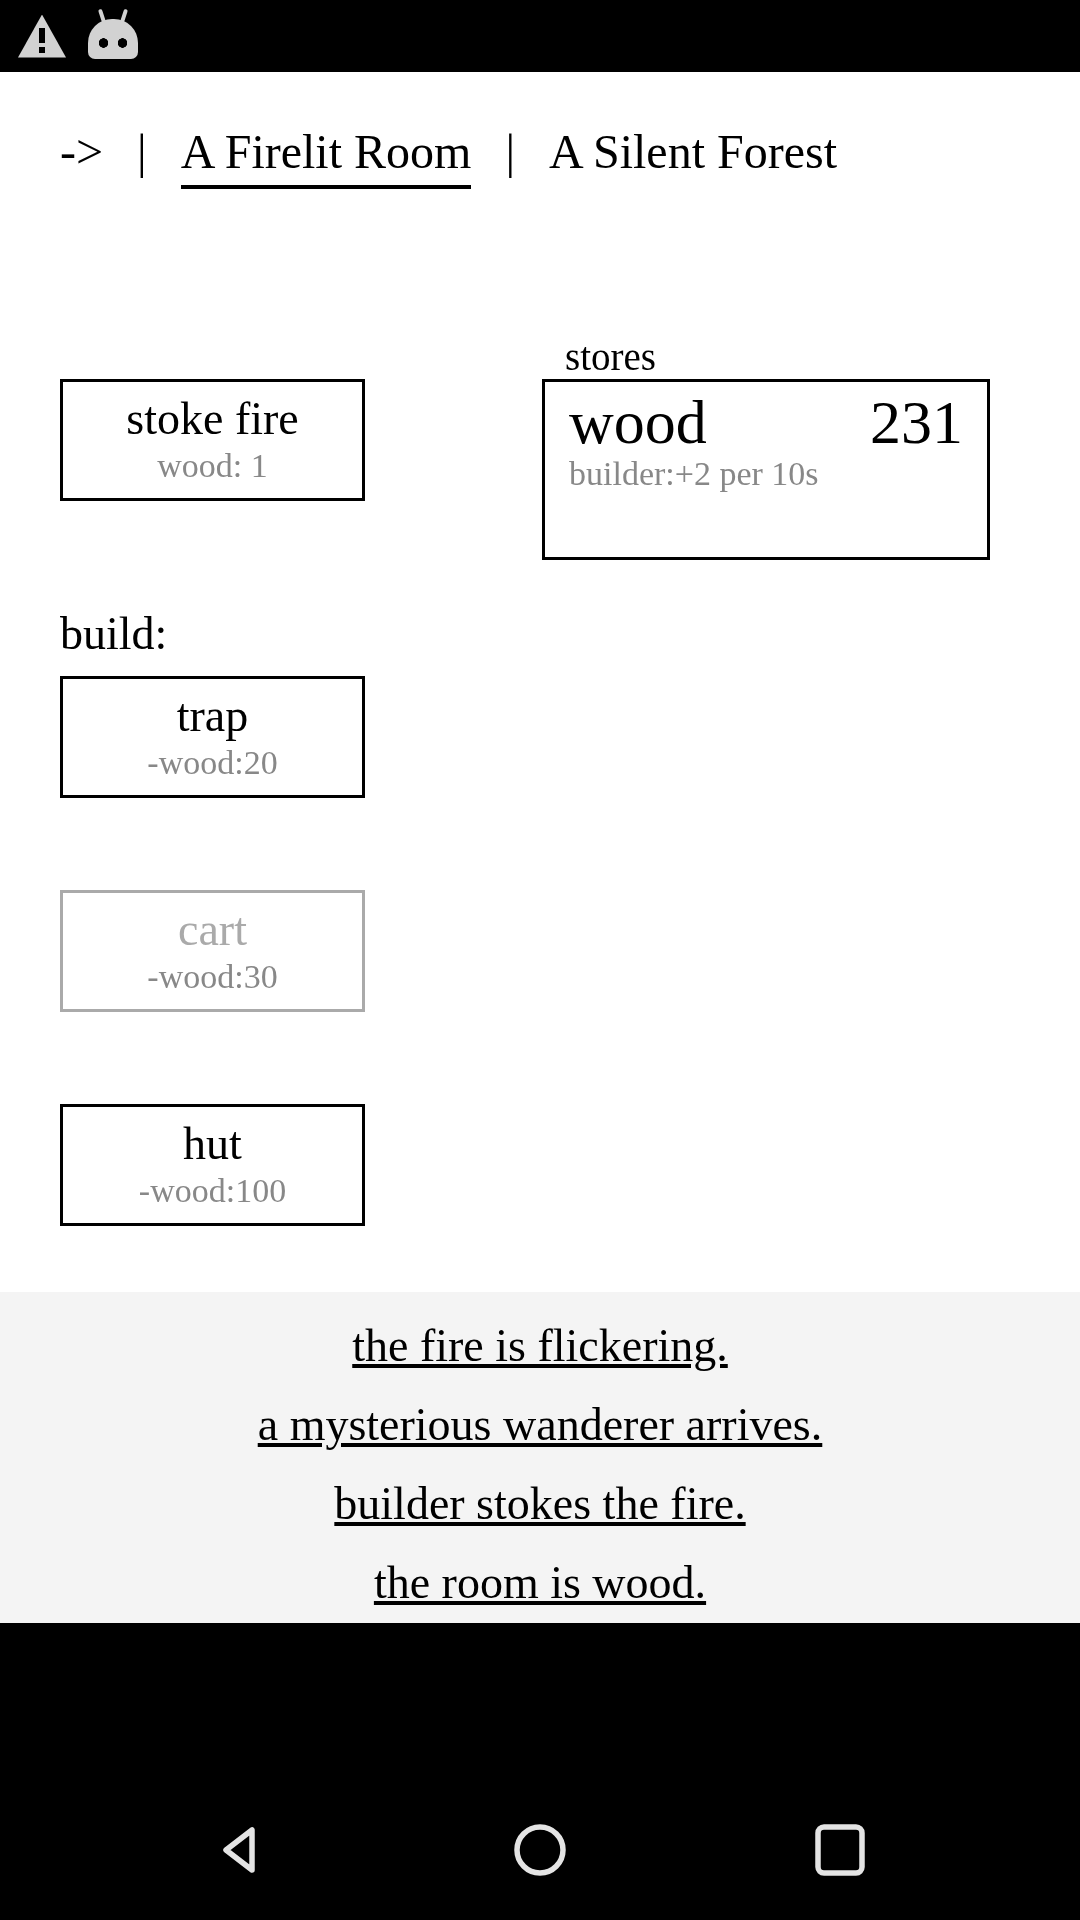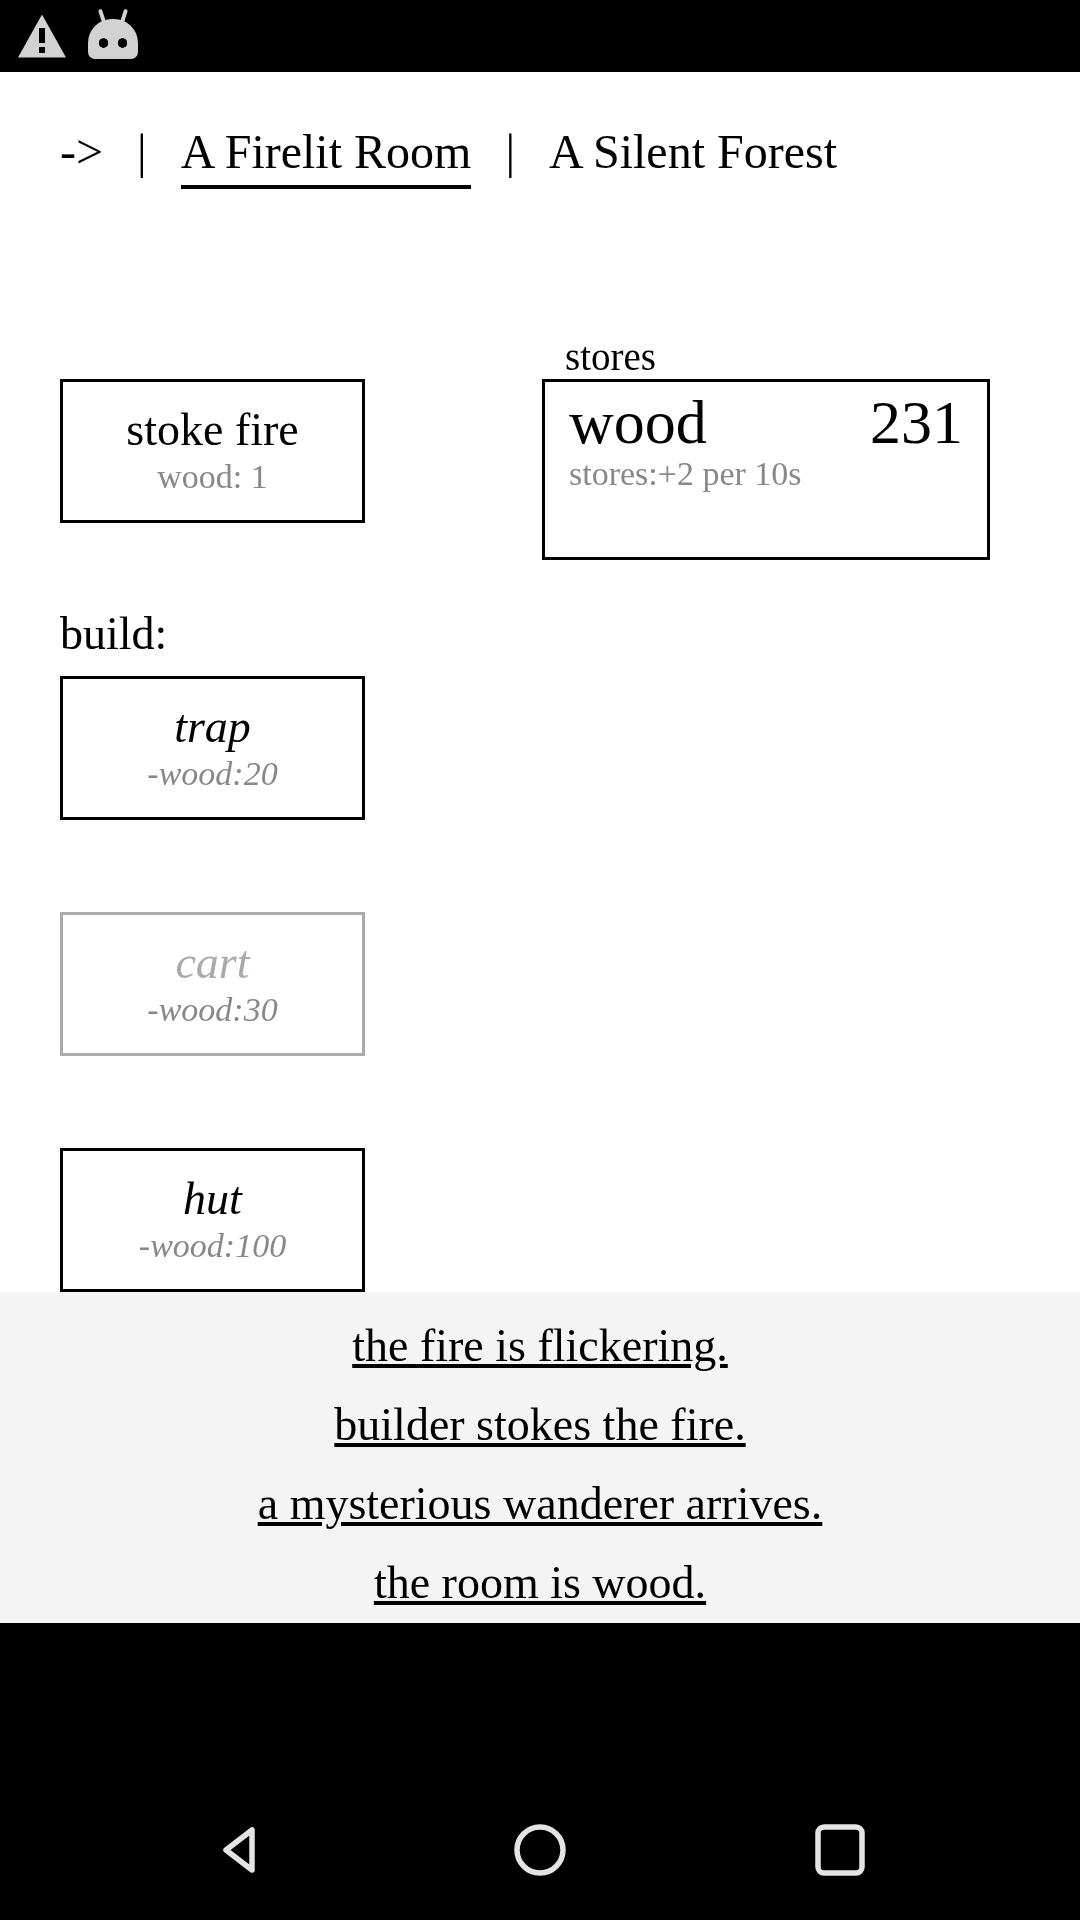--- a/index.html
+++ b/index.html
@@ -30,36 +30,36 @@
 
   
   .content{height:1220px;box-sizing:border-box;background:#fff;padding:0 90px 0 60px;flex:0 0 auto;}
   .header-nav{padding-top:50px;display:flex;align-items:baseline;gap:34px;font-size:48px;color:#000;line-height:60px;}
   .header-sep{font-size:48px;}
   .tab{white-space:nowrap;}
   .tab.active{border-bottom:4px solid #000;padding-bottom:3px;}
 
   .top-row{margin-top:190px;display:flex;justify-content:space-between;align-items:flex-start;}
 
-  .btn{width:305px;height:144px;box-sizing:border-box;border:3px solid #000;background:#fff;
+  .btn{width:305px;height:122px;box-sizing:border-box;border:3px solid #000;background:#fff;
        display:flex;flex-direction:column;justify-content:center;align-items:center;cursor:pointer;text-align:center;}
   .btn .btn-title{font-size:46px;line-height:52px;color:#000;}
   .btn .btn-cost{font-size:34px;line-height:42px;color:#888;}
   .btn.disabled{border-color:#aaa;}
   .btn.disabled .btn-title{color:#aaa;}
 
   .stores{position:relative;width:448px;height:181px;box-sizing:border-box;border:3px solid #000;padding:10px 24px;}
   .stores-legend{position:absolute;top:-52px;left:16px;height:52px;display:flex;align-items:flex-end;
                  font-size:39px;line-height:50px;color:#000;padding:0 4px;}
   .stores-row{display:flex;justify-content:space-between;font-size:62px;line-height:56px;color:#000;margin-top:2px;}
   .stores-note{font-size:34px;line-height:44px;color:#888;margin-top:2px;}
 
   .build-label{margin-top:46px;font-size:46px;line-height:56px;color:#000;}
   .build-list{margin-top:14px;}
-  .build-list .btn{margin-bottom:92px;font-style:italic;}
+  .build-list .btn{margin-bottom:92px;}
 
   
   .messages{height:331px;box-sizing:border-box;background:#f4f4f4;text-align:center;padding-top:14px;flex:0 0 auto;}
   .message-line{font-size:46px;line-height:79px;color:#000;text-decoration:underline;}
 
   
   .footer{height:297px;background:#000;position:relative;flex:0 0 auto;}
   .nav-icons{position:absolute;left:0;right:0;bottom:43px;display:flex;justify-content:center;align-items:center;gap:246px;}
   .nav-btn{width:54px;height:54px;display:flex;align-items:center;justify-content:center;cursor:pointer;}
 </style>
@@ -90,21 +90,21 @@
         <div class="btn-title">stoke fire</div>
         <div class="btn-cost">wood: 1</div>
       </div>
 
       <div class="stores">
         <div class="stores-legend">stores</div>
         <div class="stores-row">
           <span>wood</span>
           <span>231</span>
         </div>
-        <div class="stores-note">stores:+2 per 10s</div>
+        <div class="stores-note">builder:+2 per 10s</div>
       </div>
     </div>
 
     <div class="build-label">build:</div>
 
     <div class="build-list">
       <div class="btn">
         <div class="btn-title">trap</div>
         <div class="btn-cost">-wood:20</div>
       </div>
@@ -114,22 +114,22 @@
       </div>
       <div class="btn">
         <div class="btn-title">hut</div>
         <div class="btn-cost">-wood:100</div>
       </div>
     </div>
   </div>
 
   <div class="messages">
     <div class="message-line">the fire is flickering.</div>
+    <div class="message-line">a mysterious wanderer arrives.</div>
     <div class="message-line">builder stokes the fire.</div>
-    <div class="message-line">a mysterious wanderer arrives.</div>
     <div class="message-line">the room is wood.</div>
   </div>
 
   <div class="footer">
     <div class="nav-icons">
       <div class="nav-btn">
         <svg width="54" height="54" viewBox="0 0 54 54">
           <path d="M39,7 L39,47 L13,27 Z" fill="none" stroke="#e4e4e4" stroke-width="5.5" stroke-linejoin="round"></path>
         </svg>
       </div>

